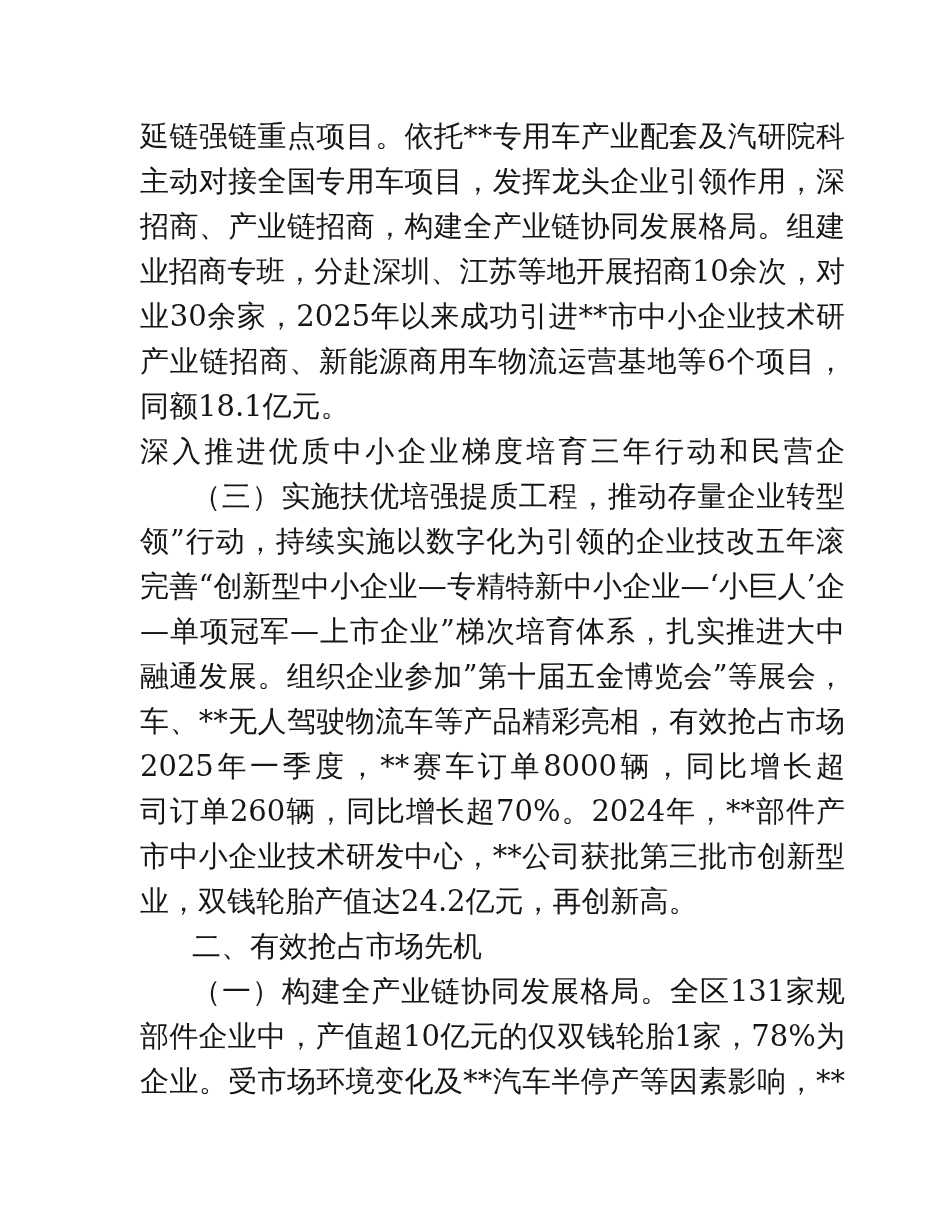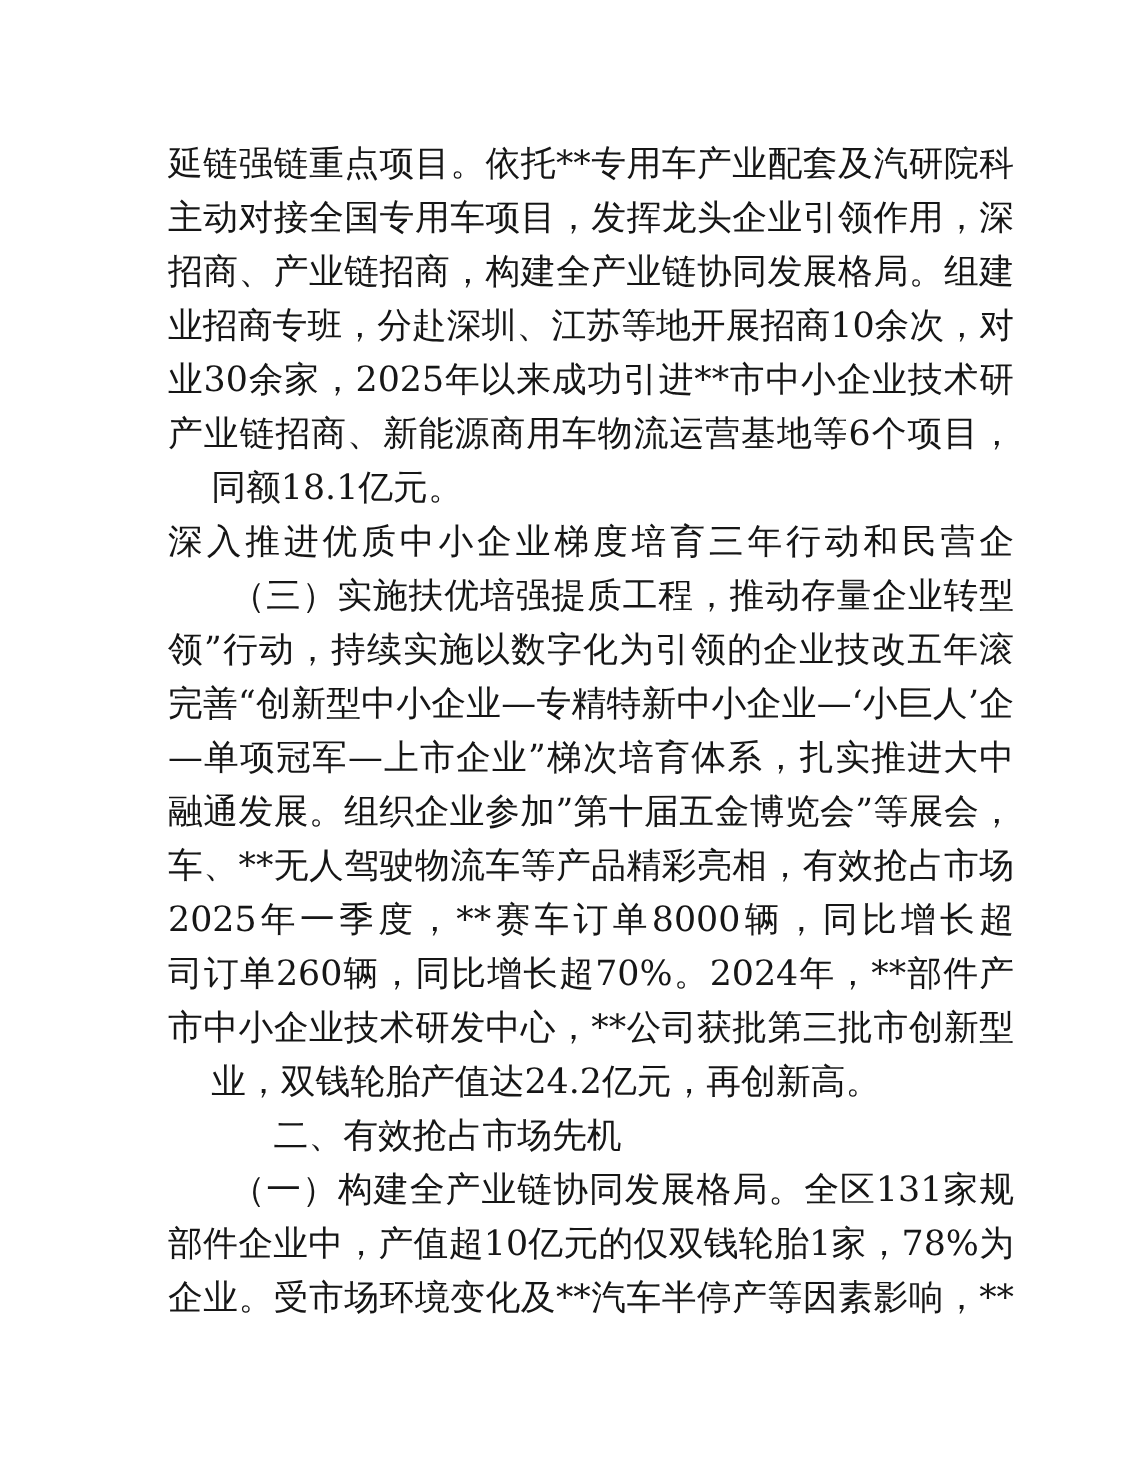--- a/index.html
+++ b/index.html
@@ -30,21 +30,20 @@
     overflow: hidden;
     text-align: justify;
     text-align-last: justify;
     -moz-text-align-last: justify;
     white-space: normal;
   }
   
   .e {
     text-align: right;
     text-align-last: left;
-    margin-left: 36px;
     -moz-text-align-last: left;
   }
   
   .ind {
     padding-left: 52px;
   }
 </style>
 </head>
 <body>
 

